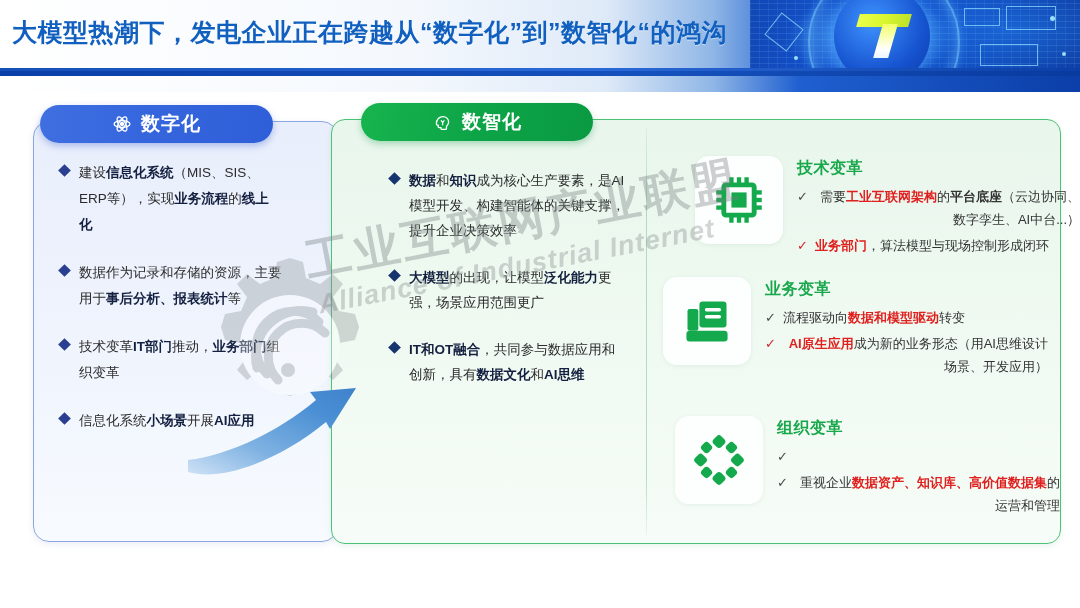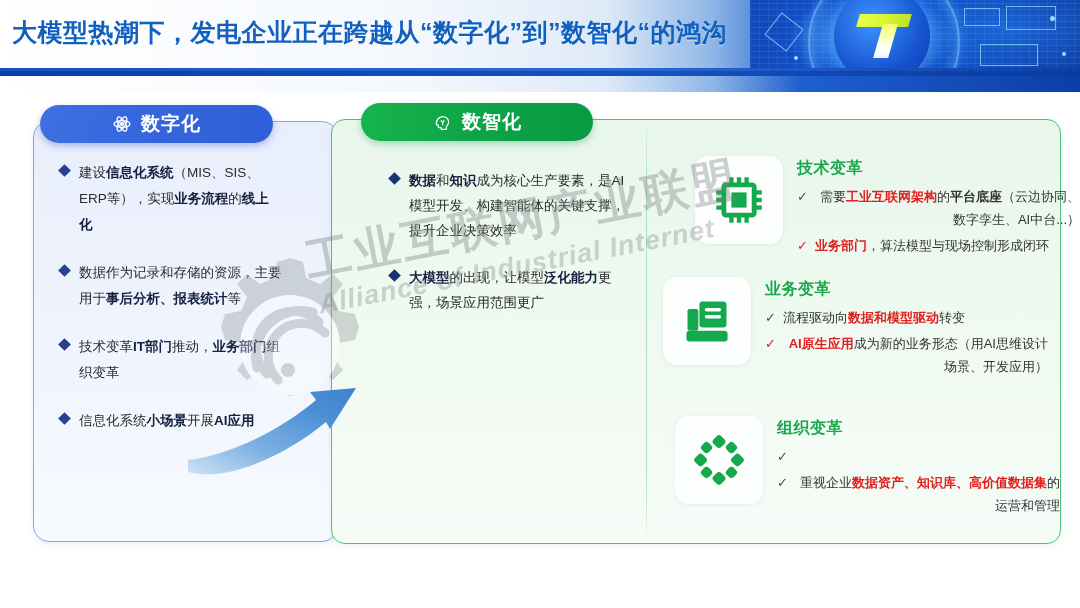--- a/index.html
+++ b/index.html
@@ -220,20 +220,24 @@
 <div class="green-panel">
   <div class="green-divider"></div>
   <div class="mid-bullets" id="mid-bullets">
       <div class="bullet">
         <span class="dia dia-green"></span>
         <div class="btext"><b>数据</b><span>和</span><b>知识</b><span>成为核心生产要素，是AI模型开发、构建智能体的关键支撑，提升企业决策效率</span></div>
       </div>
       <div class="bullet">
         <span class="dia dia-green"></span>
         <div class="btext"><b>大模型</b><span>的出现，让模型</span><b>泛化能力</b><span>更强，场景应用范围更广</span></div>
+      </div>
+      <div class="bullet">
+        <span class="dia dia-green"></span>
+        <div class="btext"><b>IT和OT融合</b><span>，共同参与数据应用和创新，具有</span><b>数据文化</b><span>和</span><b>AI思维</b></div>
       </div>
     </div>
   <div id="right-blocks">
       <div class="rblock" style="left: 331px; top: 36px; width: 385px; padding-left: 32px;">
         <div class="icon-tile">
           <svg width="52" height="52" viewBox="0 0 48 48">
       <rect x="10" y="10" width="28" height="28" rx="2" fill="none" stroke="#13a94c" stroke-width="4.5"></rect>
       <rect x="17" y="17" width="14" height="14" fill="#13a94c"></rect>
       <g fill="#13a94c">
         <rect x="15" y="3" width="4" height="7"></rect>

